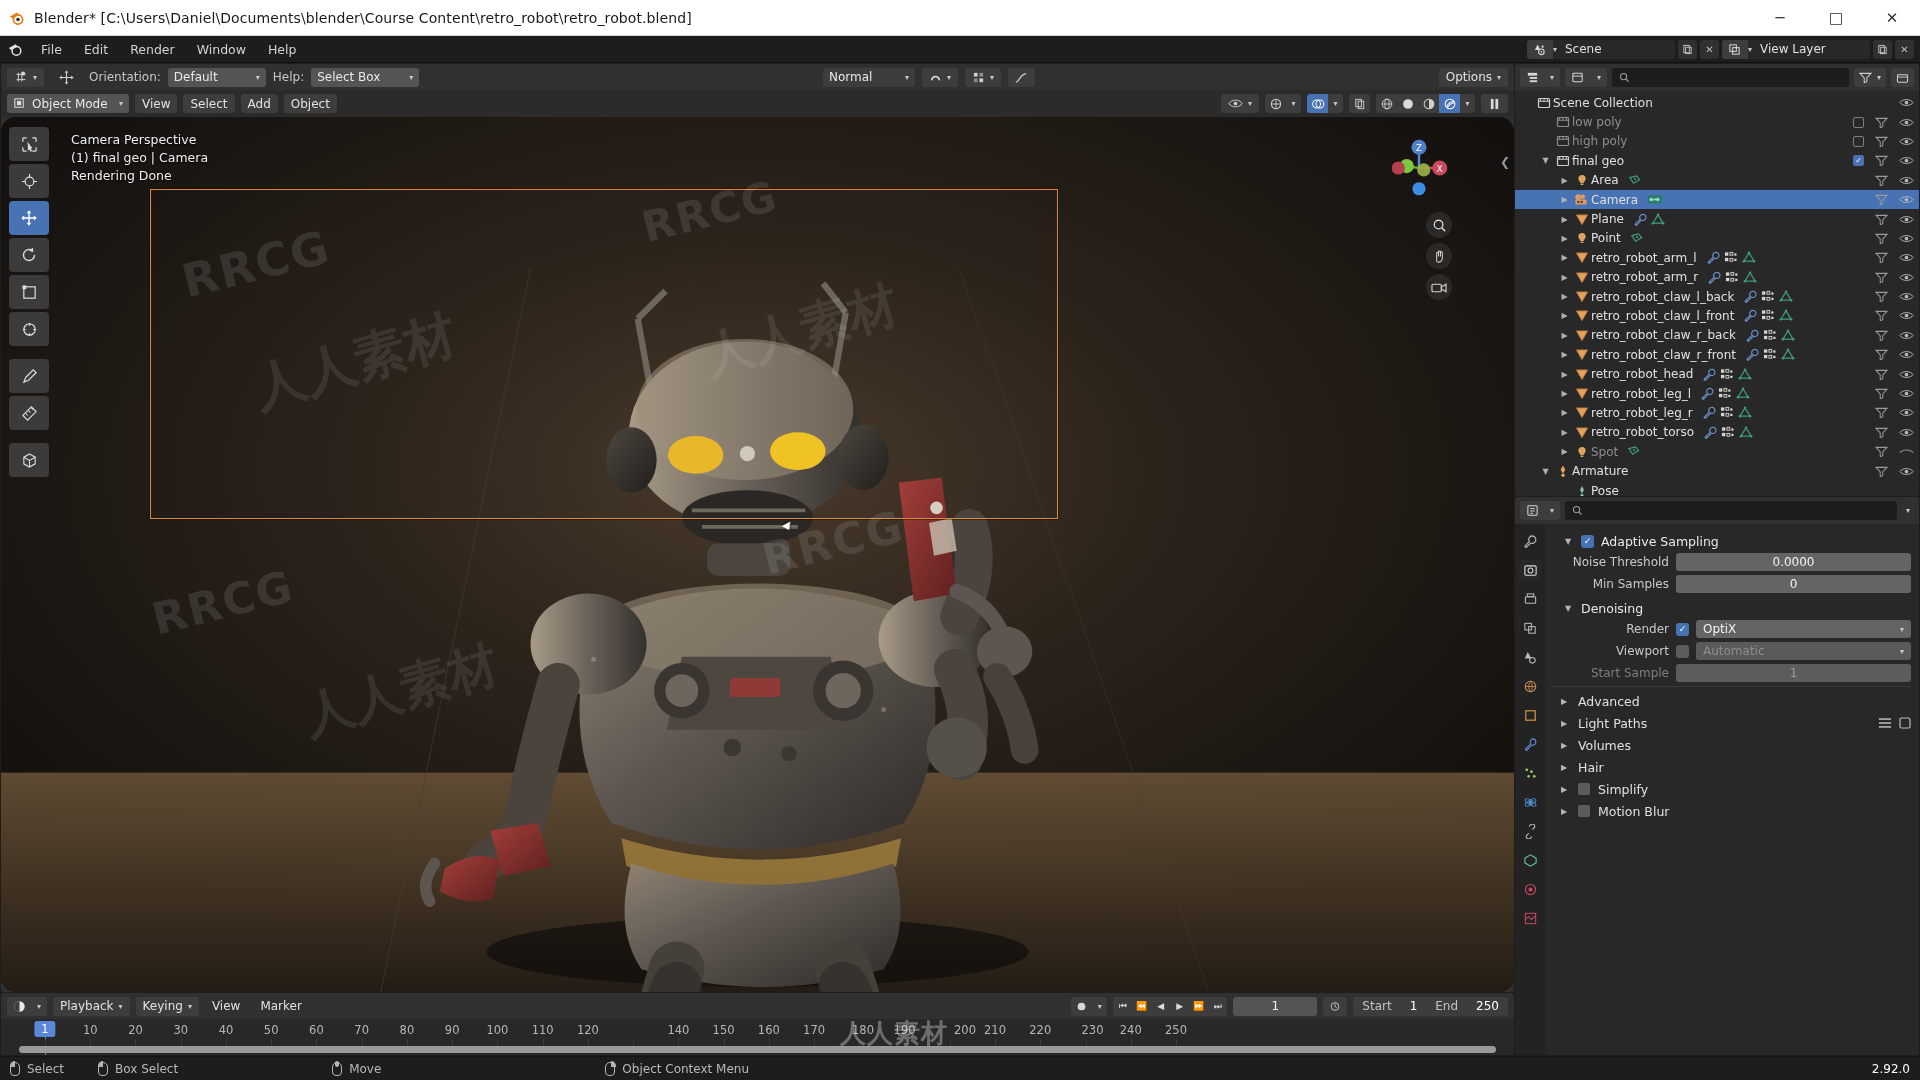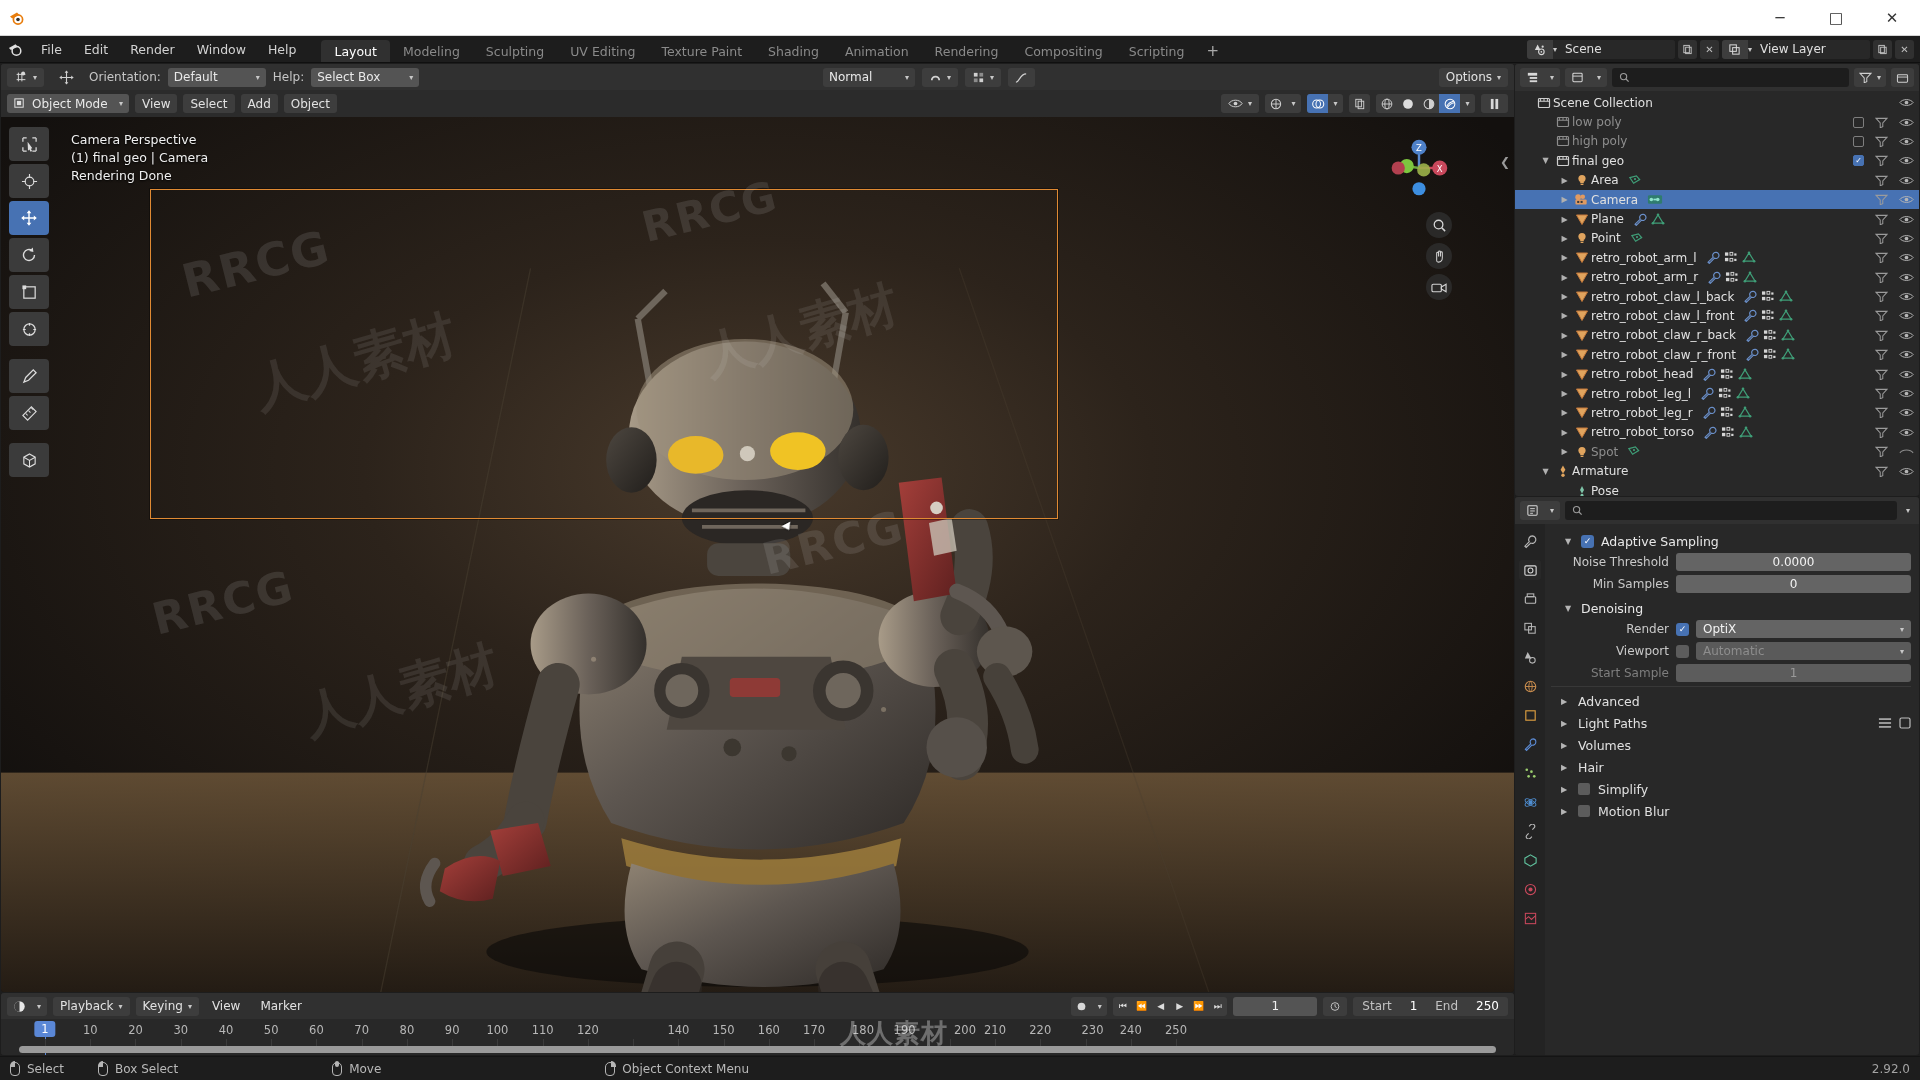--- a/index.html
+++ b/index.html
@@ -50,21 +50,21 @@
   .dd { height:19px; background:#545454; border-radius:3px; display:flex; align-items:center;
     justify-content:space-between; padding:0 6px; font-size:12px; color:#e9e9e9; gap:8px; }
   .chev { font-size:8px; color:#c8c8c8; }
   .seg { display:flex; height:19px; background:#3d3d3d; border-radius:3px; overflow:hidden; }
   .seg > div { width:21px; display:flex; align-items:center; justify-content:center; }
   .seg > div.on { background:#4772b3; }
   .spacer { flex:1; }
 
   
   .canvas { position:relative; flex:1; min-height:0; overflow:hidden;
-     background:radial-gradient(ellipse 70% 60% at 50% 42%, #3c3228 0%, #241d18 45%, #141110 100%); }
+     background:radial-gradient(ellipse 70% 60% at 50% 42%, #3c3228 0%, #241d18 45%, #141110 100%);border-radius:15px; }
   .vp-text { position:absolute; left:70px; top:14px; font-size:12.5px; color:#f0f0f0; line-height:18px;
      text-shadow:0 1px 2px #000; pointer-events:none; }
   .camborder { position:absolute; left:149px; top:72px; width:908px; height:330px;
      border:1px solid #e08a33; box-shadow:0 0 0 1px rgba(0,0,0,.35); }
   
   .render-img { position:absolute; left:0; top:0; right:0; bottom:0; }
 
   .toolbar-left { position:absolute; left:8px; top:10px; width:40px; display:flex; flex-direction:column; gap:3px; }
   .tool-ic { width:40px; height:34px; background:#3b3b3b; border-radius:4px; display:flex;
      align-items:center; justify-content:center; color:#d8d8d8; }
@@ -134,21 +134,21 @@
   .pr-select.dim { color:#8d8d8d; background:#5a5a5a; }
   .pr-collapsed { display:flex; align-items:center; gap:8px; height:22px; font-size:12.5px;
      color:#e0e0e0; padding-left:10px; }
   .pr-collapsed .cbx { width:12px; height:12px; border-radius:2px; background:#5c5c5c; }
   .pr-divider { height:1px; background:#383838; margin:3px 0; }
 
   
   .statusbar { height:24px; background:#1d1d1d; display:flex; align-items:center; flex:0 0 24px;
      padding:0 10px; font-size:12px; color:#b9b9b9; gap:0; border-top:1px solid #141414; }
   .st-item { display:flex; align-items:center; gap:7px; margin-right:34px; }
-  .st-ver { margin-left:auto; color:#a3a3a3; }
+  .st-ver { margin-left:auto; color:#ffffff; }
   .mouse-ic { width:10px; height:14px; border:1.4px solid #b5b5b5; border-radius:5px 5px 4px 4px; position:relative; }
   .mouse-ic::after{ content:""; position:absolute; left:-1.4px; top:-1.4px; width:5px; height:6px;
      background:#b5b5b5; border-radius:5px 0 0 0; }
   .mouse-ic.right::after{ left:auto; right:-1.4px; border-radius:0 5px 0 0; }
   .mouse-ic.mid::after{ left:2.3px; top:-1.4px; width:3.4px; border-radius:2px; }
 
   
   .wm { position:absolute; pointer-events:none; color:rgba(215,215,215,.13); font-weight:bold;
         letter-spacing:2px; user-select:none; }
   .wm2 { position:absolute; pointer-events:none; color:rgba(230,230,230,.10); font-weight:bold; user-select:none;}
@@ -163,20 +163,21 @@
 <div class="app">
 
   <div class="titlebar">
     <div class="blogo">
       <svg width="18" height="18" viewBox="0 0 18 18">
         <circle cx="10" cy="10.5" r="4.6" fill="none" stroke="#e87d0d" stroke-width="1.7"></circle>
         <path d="M2 7.5 L9 3.5 L11.5 6 L4.2 9.4 Z" fill="#e87d0d"></path>
         <circle cx="10" cy="10.5" r="1.8" fill="#303030"></circle>
       </svg>
     </div>
+    <div class="ttxt">Blender* [C:\Users\Daniel\Documents\blender\Course Content\retro_robot\retro_robot.blend]</div>
     <div class="winbtns">
       <div class="winbtn">─</div>
       <div class="winbtn">□</div>
       <div class="winbtn close">✕</div>
     </div>
   </div>
 
   <div class="topbar">
     <div class="blogo2">
       <svg width="17" height="17" viewBox="0 0 18 18">
@@ -184,33 +185,20 @@
         <path d="M2 7.5 L9 3.5 L11.5 6 L4.2 9.4 Z" fill="#e0e0e0"></path>
         <circle cx="10" cy="10.5" r="1.7" fill="#1d1d1d"></circle>
       </svg>
     </div>
     <div class="menus">
       <div class="menu-item">File</div>
       <div class="menu-item">Edit</div>
       <div class="menu-item">Render</div>
       <div class="menu-item">Window</div>
       <div class="menu-item">Help</div>
-    </div>
-    <div class="tabs">
-      <div class="tab active">Layout</div>
-      <div class="tab">Modeling</div>
-      <div class="tab">Sculpting</div>
-      <div class="tab">UV Editing</div>
-      <div class="tab">Texture Paint</div>
-      <div class="tab">Shading</div>
-      <div class="tab">Animation</div>
-      <div class="tab">Rendering</div>
-      <div class="tab">Compositing</div>
-      <div class="tab">Scripting</div>
-      <div class="tab plus">+</div>
     </div>
     <div class="topright">
       <div class="scene-field">
         <div class="scene-ic">
           <svg width="13" height="13" viewBox="0 0 14 14">
             <path d="M5 1.5 L8 7.5 L2 7.5 Z" fill="#d8d8d8"></path>
             <circle cx="9" cy="9.5" r="3" fill="none" stroke="#d8d8d8" stroke-width="1.2"></circle>
             <circle cx="9" cy="9.5" r=".9" fill="#d8d8d8"></circle>
             <circle cx="10.4" cy="4" r="1.2" fill="#d8d8d8"></circle>
           </svg>

